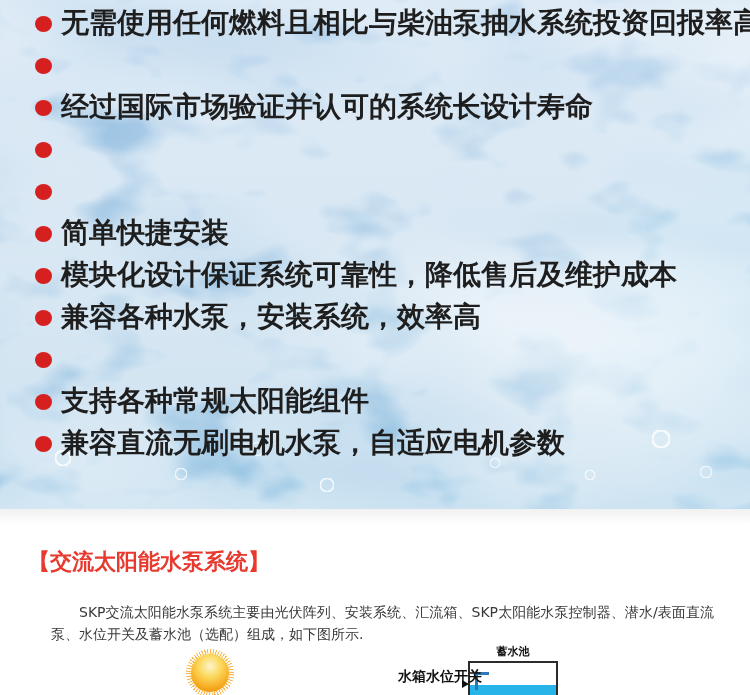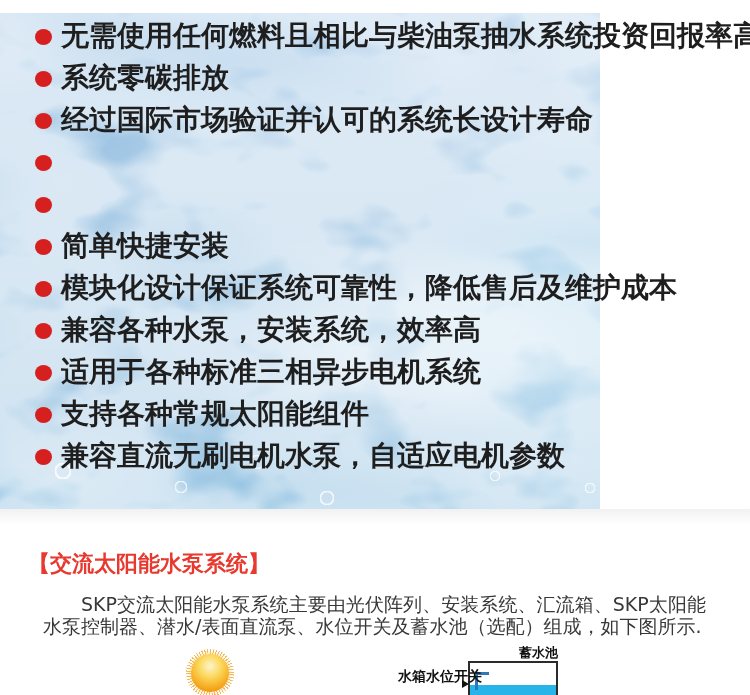--- a/index.html
+++ b/index.html
@@ -9,29 +9,28 @@
   }
   .page{
     position:relative;
     width:750px;height:695px;
     overflow:hidden;
     background:#ffffff;
   }
 
   
   .hero{
-    position:absolute;left:0;top:0;width:600px;height:509px;
+    position:absolute;left:0;top:0;width:750px;height:509px;
     background:
       radial-gradient(ellipse 340px 190px at 76% 74%, rgba(255,255,255,.50), rgba(255,255,255,0) 72%),
       radial-gradient(ellipse 430px 150px at 68% 62%, rgba(235,248,255,.42), rgba(255,255,255,0) 70%),
       radial-gradient(ellipse 250px 300px at 97% 60%, rgba(120,200,235,.45), rgba(255,255,255,0) 75%),
       radial-gradient(ellipse 300px 140px at 96% 12%, rgba(255,255,255,.28), rgba(255,255,255,0) 70%),
       radial-gradient(ellipse 220px 120px at 12% 92%, rgba(255,255,255,.22), rgba(255,255,255,0) 70%),
       linear-gradient(180deg,#8ab8e0 0%,#7cb0da 30%,#6ea8d5 55%,#5da0d1 80%,#53a0d2 100%);
-    margin-top: 13px;
   }
   .hero svg.tex{position:absolute;left:0;top:0;display:block;}
   .bubbles{
     position:absolute;left:0;top:0;width:750px;height:509px;
     background-image:
       radial-gradient(circle, rgba(255,255,255,0) 52%, rgba(255,255,255,.8) 62% 72%, rgba(255,255,255,0) 80%),
       radial-gradient(circle, rgba(255,255,255,0) 52%, rgba(255,255,255,.7) 62% 72%, rgba(255,255,255,0) 80%),
       radial-gradient(circle, rgba(255,255,255,0) 52%, rgba(255,255,255,.75) 62% 72%, rgba(255,255,255,0) 80%),
       radial-gradient(circle, rgba(255,255,255,0) 52%, rgba(255,255,255,.7) 62% 72%, rgba(255,255,255,0) 80%),
       radial-gradient(circle, rgba(255,255,255,0) 52%, rgba(255,255,255,.8) 62% 72%, rgba(255,255,255,0) 80%),
@@ -61,39 +60,39 @@
   
   .content{
     position:absolute;left:0;top:509px;width:750px;height:186px;
     background:linear-gradient(180deg,#f1f1f1 0px,#ffffff 16px);
   }
   .heading{
     position:absolute;left:28px;top:42px;margin:0;
     font-size:22px;font-weight:700;line-height:26px;white-space:nowrap;
   }
   .para{
-    position:absolute;left:43px;top:84px;width:663px;margin:0;
-    font-size:19px;line-height:22px;color:#383838;
+    position:absolute;left:43px;top:84px;width:663px;margin:8px;
+    font-size:14px;line-height:22px;color:#383838;
     text-indent:2em;text-align:justify;
   }
 
   
   .sun{
     position:absolute;left:186px;top:140px;width:48px;height:48px;
     border-radius:50%;
     background:repeating-conic-gradient(rgba(246,176,70,.9) 0deg 2.6deg, rgba(246,176,70,0) 2.6deg 7.2deg);
   }
   .sun-core{
     position:absolute;left:5px;top:5px;width:38px;height:38px;border-radius:50%;
     background:radial-gradient(circle at 50% 32%, #fdf4cd 0%, #fbd95e 34%, #f7b32a 62%, #ef8e06 88%, #ea8200 100%);
     box-shadow:0 0 4px rgba(250,200,90,.8);
   }
   .tank-label{
     position:absolute;left:468px;top:135px;width:90px;
-    font-size:13px;font-weight:700;color:#111;text-align:right;white-space:nowrap;
+    font-size:11px;font-weight:700;color:#111;text-align:center;white-space:nowrap;
   }
   .tank{
     position:absolute;left:468px;top:152px;width:90px;height:50px;
     border:2px solid #2b2b2b;background:#ffffff;box-sizing:border-box;
   }
   .water{
     position:absolute;left:0;right:0;top:22px;bottom:0;
   }
   .sensor{
     position:absolute;left:5px;top:9px;width:11px;height:15px;
@@ -130,21 +129,20 @@
       <rect width="750" height="509" filter="url(#wtexA)" opacity="0.55"></rect>
     </svg>
     <div class="bubbles"></div>
     <ul class="features">
         <li>
           <span class="bullet" style="background-color: rgb(214, 32, 31);"></span>
           <span class="ftext">无需使用任何燃料且相比与柴油泵抽水系统投资回报率高</span>
         </li>
         <li>
           <span class="bullet" style="background-color: rgb(214, 32, 31);"></span>
-          <span class="ftext">系统零碳排放</span>
         </li>
         <li>
           <span class="bullet" style="background-color: rgb(214, 32, 31);"></span>
           <span class="ftext">经过国际市场验证并认可的系统长设计寿命</span>
         </li>
         <li>
           <span class="bullet" style="background-color: rgb(214, 32, 31);"></span>
         </li>
         <li>
           <span class="bullet" style="background-color: rgb(214, 32, 31);"></span>
@@ -156,35 +154,34 @@
         <li>
           <span class="bullet" style="background-color: rgb(214, 32, 31);"></span>
           <span class="ftext">模块化设计保证系统可靠性，降低售后及维护成本</span>
         </li>
         <li>
           <span class="bullet" style="background-color: rgb(214, 32, 31);"></span>
           <span class="ftext">兼容各种水泵，安装系统，效率高</span>
         </li>
         <li>
           <span class="bullet" style="background-color: rgb(214, 32, 31);"></span>
-          <span class="ftext">适用于各种标准三相异步电机系统</span>
         </li>
         <li>
           <span class="bullet" style="background-color: rgb(214, 32, 31);"></span>
           <span class="ftext">支持各种常规太阳能组件</span>
         </li>
         <li>
           <span class="bullet" style="background-color: rgb(214, 32, 31);"></span>
           <span class="ftext">兼容直流无刷电机水泵，自适应电机参数</span>
         </li>
       </ul>
   </div>
 
   <div class="content">
-    <h2 class="heading" style="color: rgb(232, 57, 46);">【交流太阳能水泵系统】</h2>
+    <h2 class="heading" style="color: rgb(232, 57, 46); font-family: Liberation Mono, monospace;">【交流太阳能水泵系统】</h2>
 
     <p class="para">SKP交流太阳能水泵系统主要由光伏阵列、安装系统、汇流箱、SKP太阳能水泵控制器、潜水/表面直流泵、水位开关及蓄水池（选配）组成，如下图所示.</p>
 
     <div>
       <div class="sun">
         <div class="sun-core"></div>
       </div>
 
       <div class="tank-label">蓄水池</div>
 

